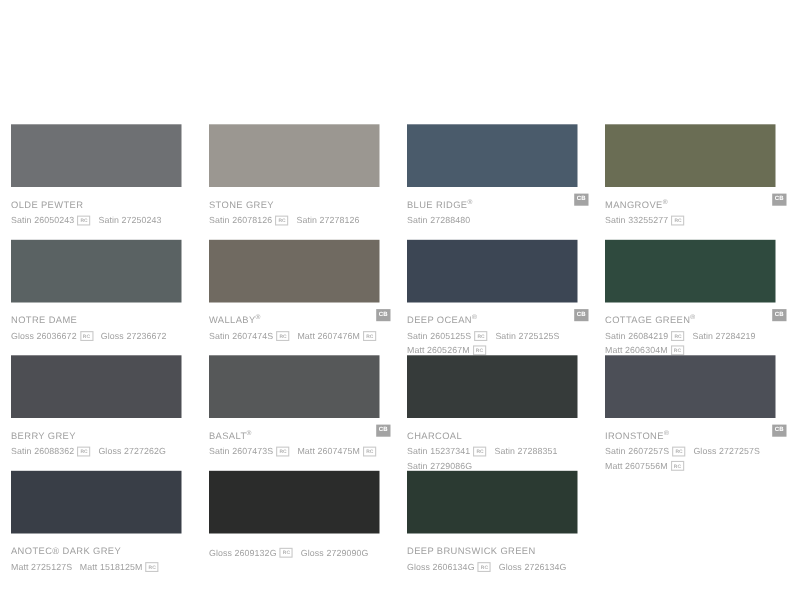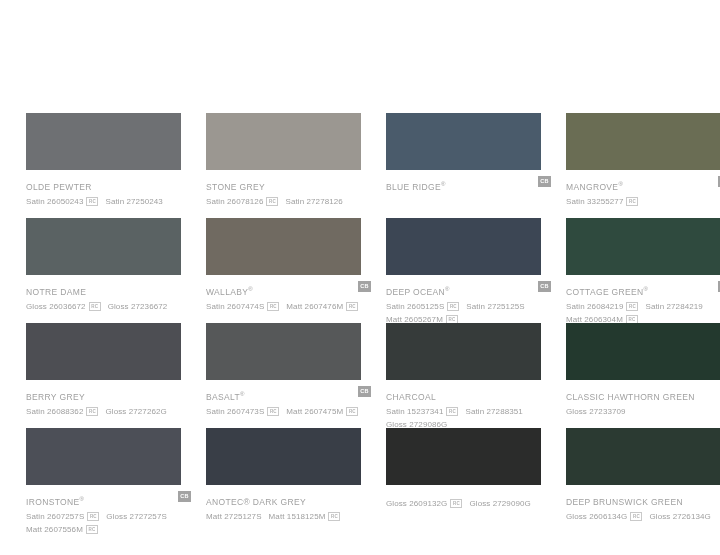--- a/index.html
+++ b/index.html
@@ -28,21 +28,21 @@
     display: grid;
     grid-template-columns: repeat(4, 180px);
     grid-template-rows: repeat(4, 105px);
     width: 720px;
   }
 
   .swatch-card {
     position: relative;
     width: 180px;
     box-sizing: border-box;
-    padding-left: 26px;
+    padding-left: 10px;
     text-decoration: underline;
   }
 
   .chip {
     width: 155px;
     height: 57px;
     box-sizing: border-box;
     display: block;
   }
 
@@ -153,20 +153,23 @@
           <div class="name-row"><span class="name">STONE GREY</span></div>
           <div class="codes">
             <div class="code-line"><span class="code-item"><span class="code-text">Satin 26078126</span><span class="inline-badge">RC</span></span><span class="code-item"><span class="code-text">Satin 27278126</span></span></div>
           </div>
         </div>
       </div>
       <div class="swatch-card">
         <div class="chip" style="background: rgb(74, 91, 107);"></div>
         <div class="card-body">
           <div class="name-row"><span class="name">BLUE RIDGE<span class="reg">®</span></span><span class="corner-badge">CB</span></div>
+          <div class="codes">
+            <div class="code-line"><span class="code-item"><span class="code-text">Satin 27288480</span></span></div>
+          </div>
         </div>
       </div>
       <div class="swatch-card">
         <div class="chip" style="background: rgb(106, 109, 84);"></div>
         <div class="card-body">
           <div class="name-row"><span class="name">MANGROVE<span class="reg">®</span></span><span class="corner-badge">CB</span></div>
           <div class="codes">
             <div class="code-line"><span class="code-item"><span class="code-text">Satin 33255277</span><span class="inline-badge">RC</span></span></div>
           </div>
         </div>
@@ -226,30 +229,21 @@
             <div class="code-line"><span class="code-item"><span class="code-text">Satin 2607473S</span><span class="inline-badge">RC</span></span><span class="code-item"><span class="code-text">Matt 2607475M</span><span class="inline-badge">RC</span></span></div>
           </div>
         </div>
       </div>
       <div class="swatch-card">
         <div class="chip" style="background: rgb(54, 59, 58);"></div>
         <div class="card-body">
           <div class="name-row"><span class="name">CHARCOAL</span></div>
           <div class="codes">
             <div class="code-line"><span class="code-item"><span class="code-text">Satin 15237341</span><span class="inline-badge">RC</span></span><span class="code-item"><span class="code-text">Satin 27288351</span></span></div>
-            <div class="code-line"><span class="code-item"><span class="code-text">Gloss 2729086G</span></span></div>
-          </div>
-        </div>
-      </div>
-      <div class="swatch-card">
-        <div class="chip" style="background: rgb(35, 57, 46);"></div>
-        <div class="card-body">
-          <div class="name-row"><span class="name">CLASSIC HAWTHORN GREEN</span></div>
-          <div class="codes">
-            <div class="code-line"><span class="code-item"><span class="code-text">Gloss 27233709</span></span></div>
+            <div class="code-line"><span class="code-item"><span class="code-text">Satin 2729086G</span></span></div>
           </div>
         </div>
       </div>
       <div class="swatch-card">
         <div class="chip" style="background: rgb(76, 79, 87);"></div>
         <div class="card-body">
           <div class="name-row"><span class="name">IRONSTONE<span class="reg">®</span></span><span class="corner-badge">CB</span></div>
           <div class="codes">
             <div class="code-line"><span class="code-item"><span class="code-text">Satin 2607257S</span><span class="inline-badge">RC</span></span><span class="code-item"><span class="code-text">Gloss 2727257S</span></span></div>
             <div class="code-line"><span class="code-item"><span class="code-text">Matt 2607556M</span><span class="inline-badge">RC</span></span></div>

